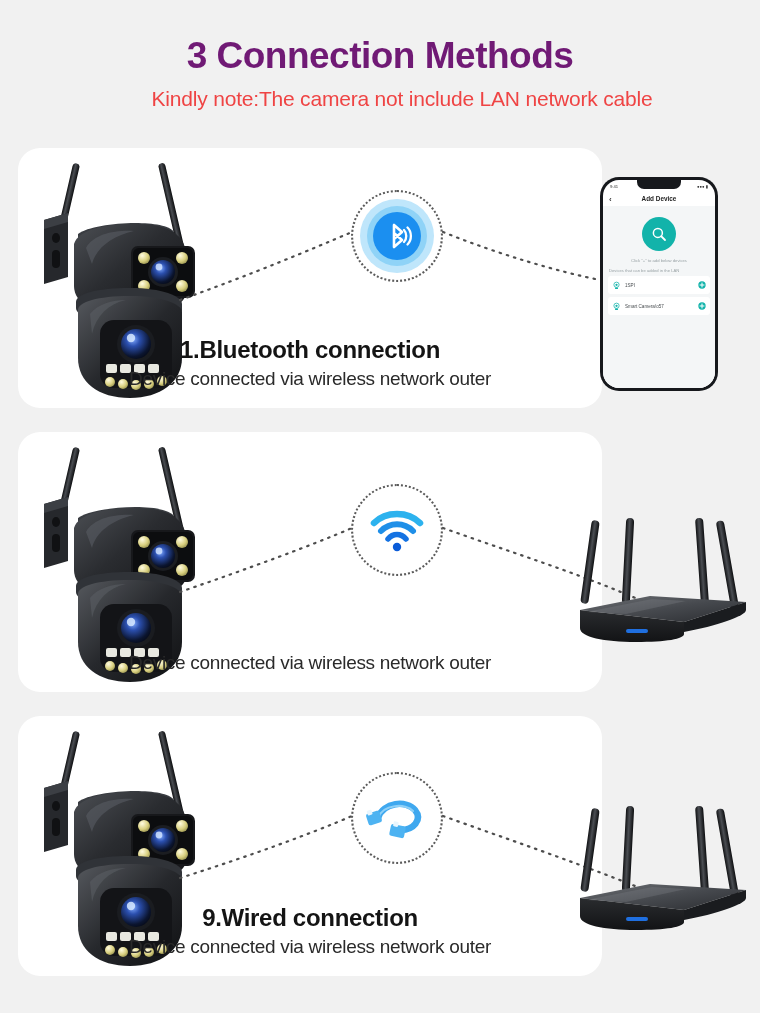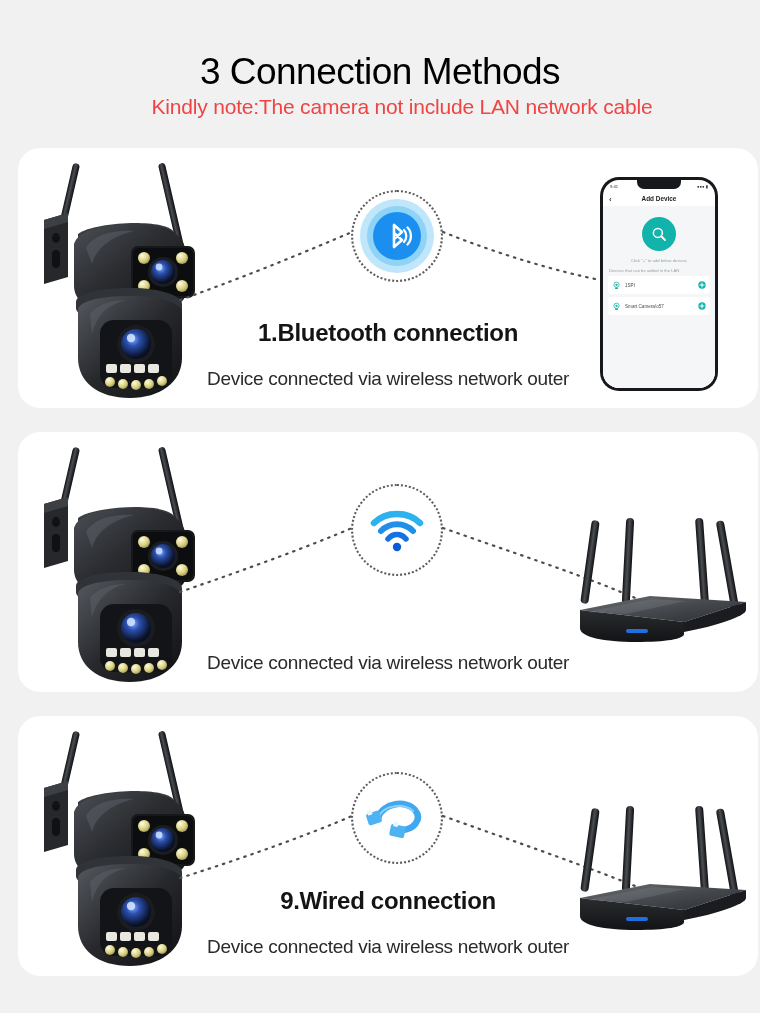--- a/index.html
+++ b/index.html
@@ -8,40 +8,40 @@
     background: #f1f1f1;
     font-family: "Liberation Sans", sans-serif;
     overflow: hidden;
   }
   .page { position: relative; width: 760px; height: 1013px; }
 
   
   .page-title {
     text-align: center;
     font-size: 37px;
-    font-weight: normal;
-    color: #000000;
+    font-weight: bold;
+    color: #701a75;
     letter-spacing: -0.5px;
-    padding-top: 50px;
+    padding-top: 34px;
     line-height: 1.2;
   }
   .page-note {
     text-align: center;
     font-size: 21px;
     color: #ef4444;
-    margin-top: 1px;
+    margin-top: 9px;
     letter-spacing: -0.2px;
     padding-left: 44px;
   }
 
   
   .card {
     position: absolute;
     left: 18px;
-    width: 740px;
+    width: 584px;
     height: 260px;
     background: #ffffff;
     border-radius: 22px;
   }
   #card-0 { top: 148px; }
   #card-1 { top: 432px; }
   #card-2 { top: 716px; }
 
   
   .captions {
@@ -54,21 +54,21 @@
   .cap-title {
     font-size: 24px;
     font-weight: bold;
     color: #141414;
     letter-spacing: -0.3px;
     line-height: 1.15;
   }
   .cap-sub {
     font-size: 19px;
     color: #2a2a2a;
-    margin-top: 21px;
+    margin-top: 4px;
     letter-spacing: -0.3px;
   }
 
   
   .camera { position: absolute; left: 16px; top: 4px; width: 210px; height: 250px; }
 
   
   .badge {
     position: absolute;
     width: 92px; height: 92px;

